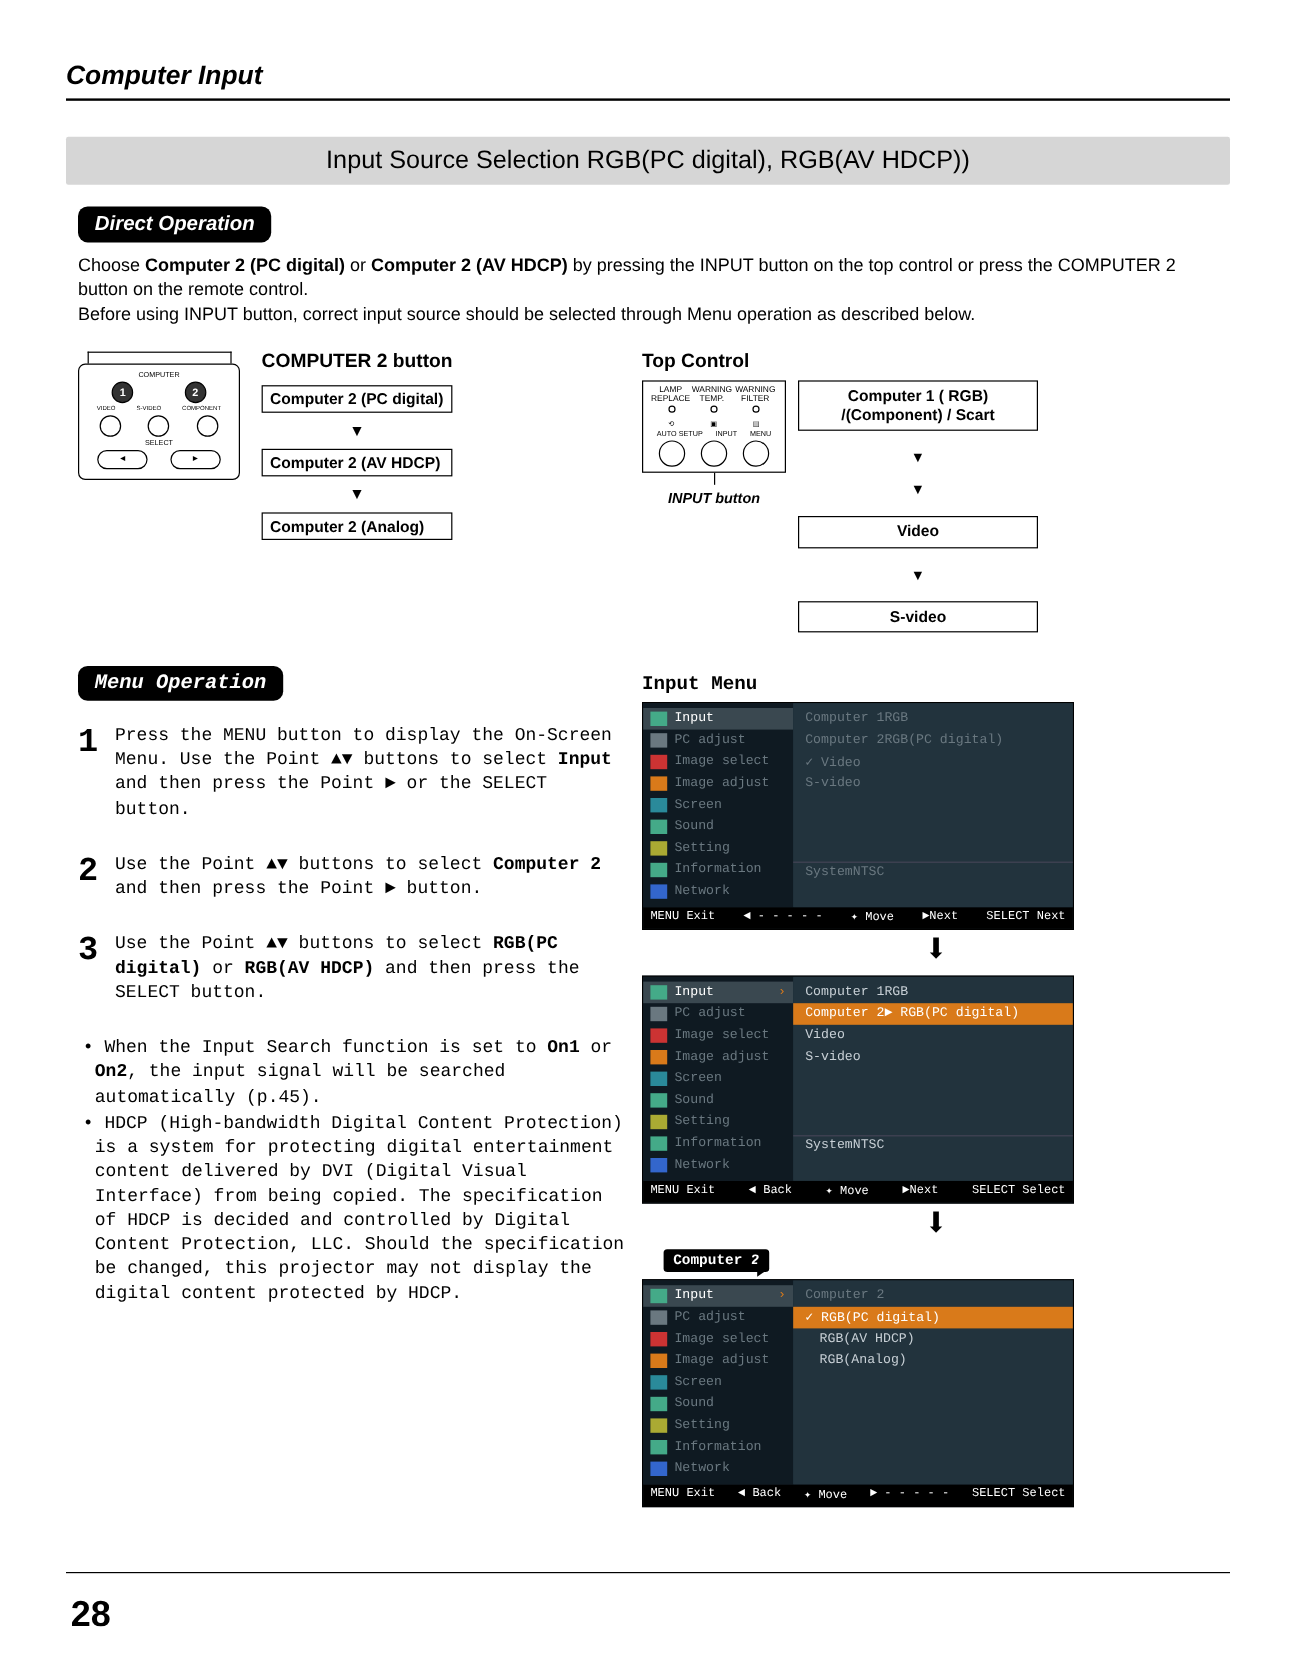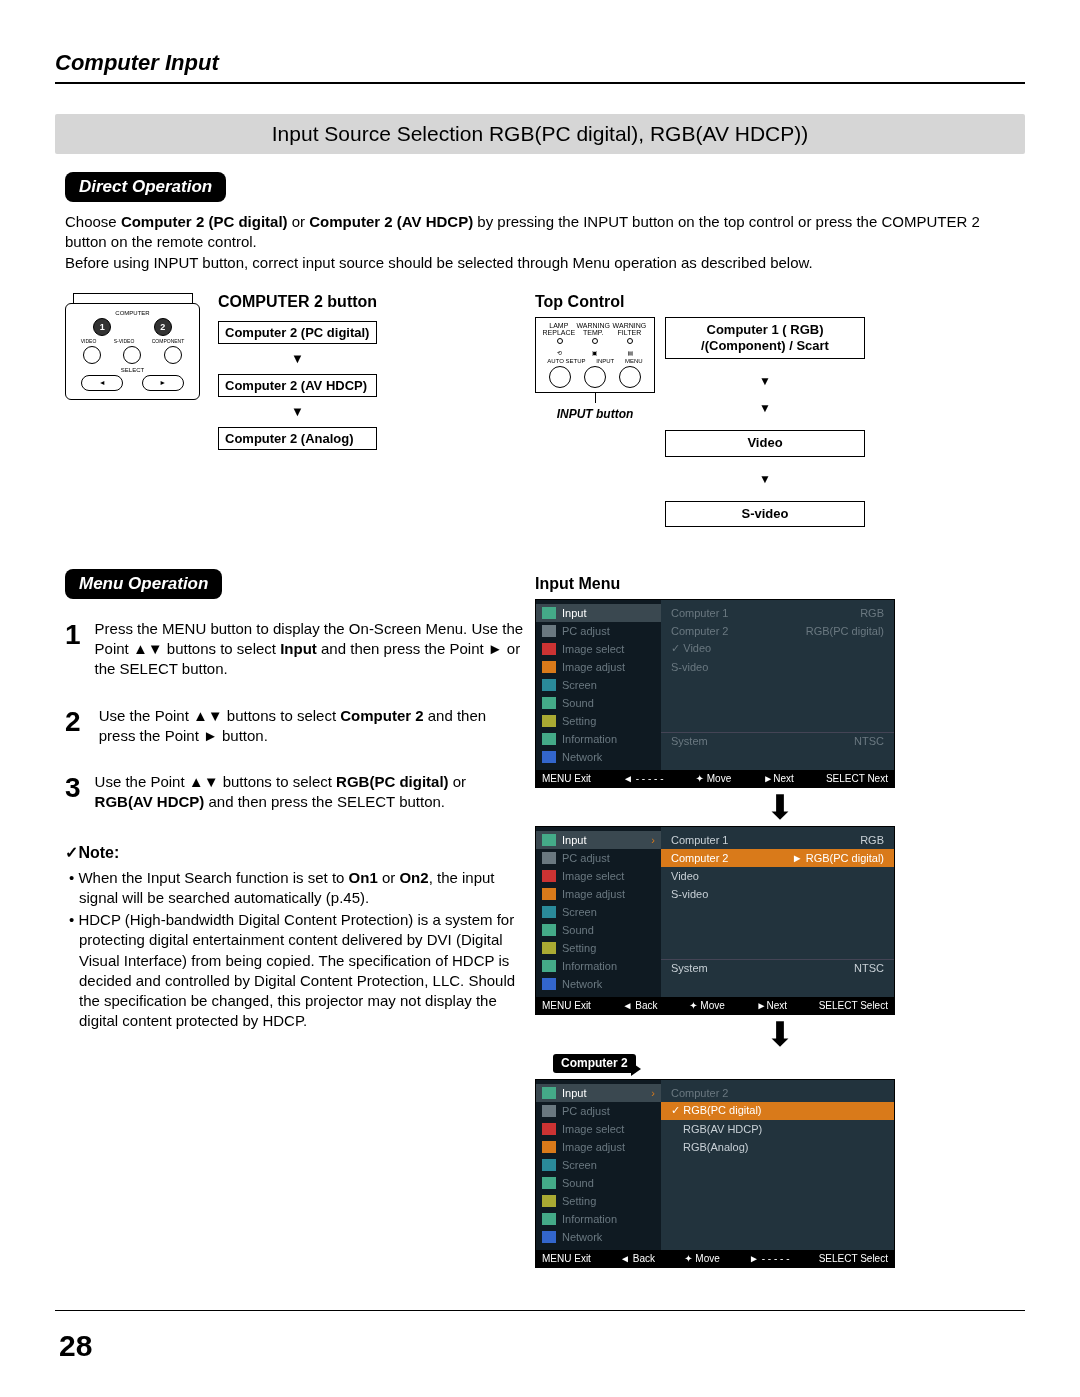--- a/index.html
+++ b/index.html
@@ -135,21 +135,21 @@
   .mrow { display:flex; align-items:center; padding:2px 6px; height:18px;}
   .mrow.sel-left { background:#3a4850; color:#fff;}
   .micon {
     width:14px; height:12px; margin-right:6px;
     display:inline-block;
   }
   .mi-green{background:#4a8;} .mi-grey{background:#6a7880;}
   .mi-red{background:#c33;} .mi-orange{background:#d97a1a;}
   .mi-teal{background:#2a8a9a;} .mi-yel{background:#aa3;}
   .mi-blue{background:#36c;}
-  .menu-right-row { display:flex; justify-content:space-between; padding:2px 10px; height:18px; align-items:center;gap:32px;}
+  .menu-right-row { display:flex; padding:2px 10px; height:18px; align-items:center;}
   .menu-right-row.sel { background:#d97a1a; color:#fff;}
   .menu-foot {
     background:#000; color:#fff; display:flex;
     font-size:10px; padding:3px 6px; justify-content:space-between;
   }
   .menu-foot span { white-space:nowrap;}
   .big-arrow {
     text-align:center; font-size:34px; line-height:30px;
     color:#000; margin:4px 0;
   }
@@ -276,39 +276,38 @@
         <div class="flow-arrow">▼</div>
         <div class="flowbox">Video</div>
         <div class="flow-arrow">▼</div>
         <div class="flowbox">S-video</div>
       </div>
     </div>
   </div>
 </div>
 
 
-<div style="display:flex;margin-top:42px;">
+<div style="display:flex;margin-top:28px;font-family:Liberation Mono, monospace;">
   <div style="width:470px;">
     <div class="pill">Menu Operation</div>
     <div class="steps">
       <div class="step">
         <div class="step-num">1</div>
         <div class="step-text"><span>Press the MENU button to display the On-Screen Menu. Use the Point ▲▼ buttons to select </span><b>Input</b><span> and then press the Point ► or the SELECT button.</span></div>
       </div>
       <div class="step">
         <div class="step-num">2</div>
         <div class="step-text"><span>Use the Point ▲▼ buttons to select </span><b>Computer 2</b><span> and then press the Point ► button.</span></div>
       </div>
       <div class="step">
         <div class="step-num">3</div>
         <div class="step-text"><span>Use the Point ▲▼ buttons to select </span><b>RGB(PC digital)</b><span> or </span><b>RGB(AV HDCP)</b><span> and then press the SELECT button.</span></div>
       </div>
     </div>
 
-    <div class="check-note-head">✓Note:</div>
     <ul class="notes">
       <li><span>When the Input Search function is set to </span><b>On1</b><span> or </span><b>On2</b><span>, the input signal will be searched automatically (p.45).</span></li>
       <li>HDCP (High-bandwidth Digital Content Protection) is a system for protecting digital entertainment content delivered by DVI (Digital Visual Interface) from being copied. The specification of HDCP is decided and controlled by Digital Content Protection, LLC. Should the specification be changed, this projector may not display the digital content protected by HDCP.</li>
     </ul>
   </div>
 
   <div style="flex:1;padding-left:10px;">
     <div class="sub-head" style="margin-top:6px;">Input Menu</div>
 
     <div class="menu-box">

